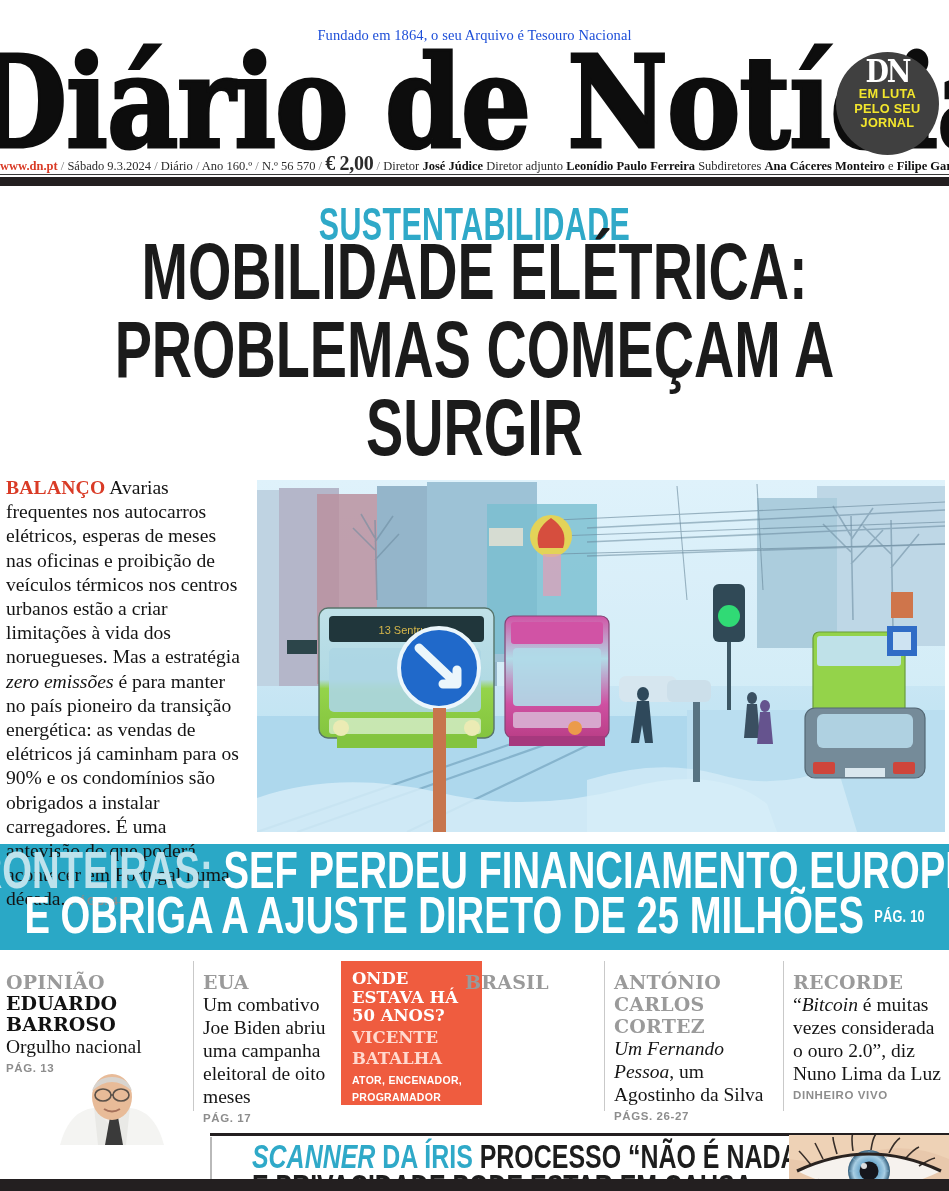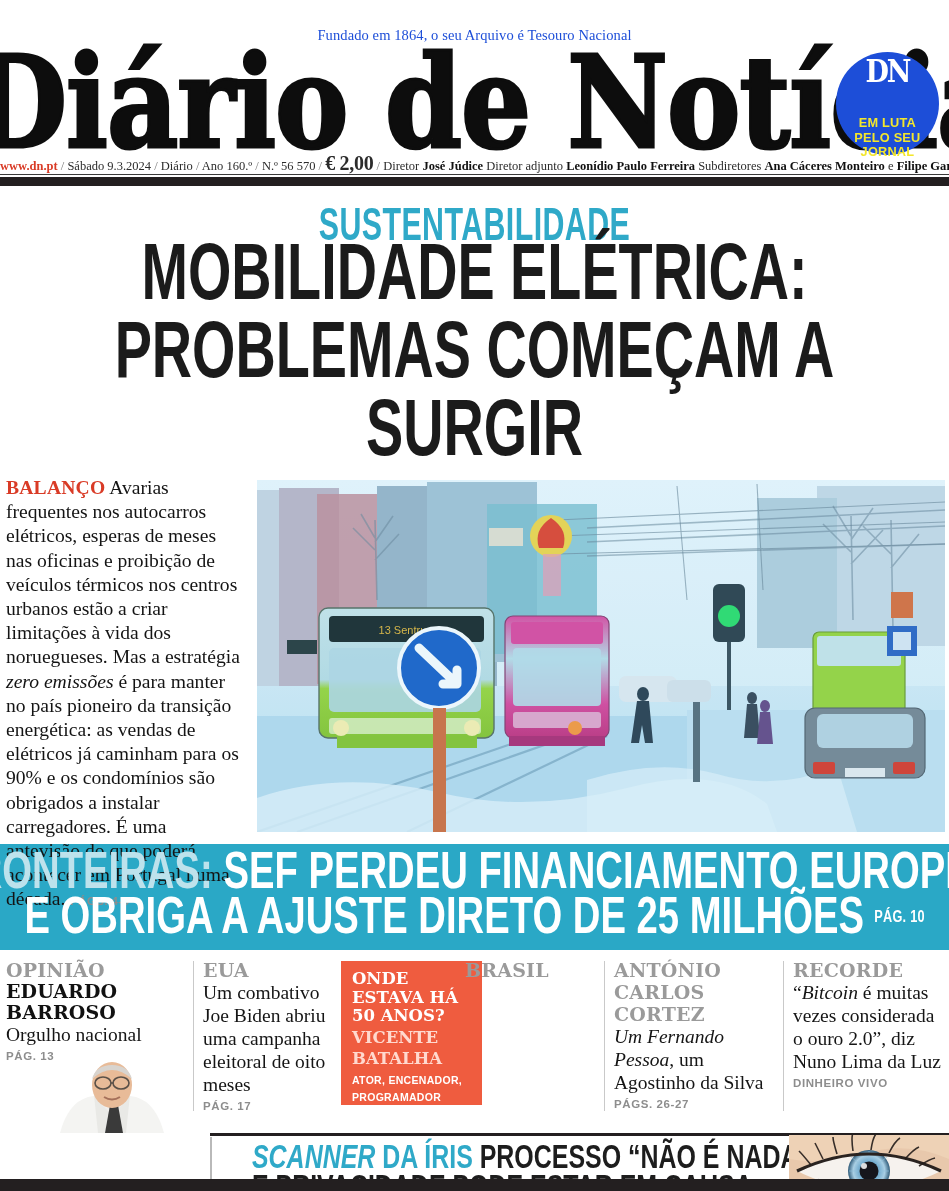--- a/index.html
+++ b/index.html
@@ -25,24 +25,23 @@
     line-height:104px;
     letter-spacing:-1px;
     color:#0d0d0d;
     transform:scaleX(1.06) scaleY(1.22);
     transform-origin:center top;
     -webkit-text-stroke:2.6px #0d0d0d;
     white-space:nowrap;
   }
   .luta-badge {
     position:absolute; right:10px; top:6px; width:103px; height:103px;
-    border-radius:50%; background:#1d4ed8; z-index:5;
+    border-radius:50%; background:#404040; z-index:5;
     display:flex; flex-direction:column; align-items:center; justify-content:flex-start;
     padding-top:6px;
-    gap:29px;
   }
   .luta-dn {
     font-family:"DejaVu Serif", serif; font-weight:700; font-size:27px;
     color:#ffffff; line-height:28px; letter-spacing:-2px;
     transform:scaleY(1.15);
   }
   .luta-lines {
     margin-top:1px; text-align:center; color:#f3e62c;
     font-family:"Liberation Sans", sans-serif; font-weight:700;
     font-size:12.5px; line-height:14.5px; letter-spacing:.2px;
@@ -117,21 +116,21 @@
   .banner .lead-word { color:#bde2ec; }
   .banner .bpag {
     font-size:15px; color:#ffffff; vertical-align:middle;
     letter-spacing:.3px; padding-left:12px;
     display:inline-block; transform:translateY(-4px);
   }
 
   
   .cols { position:relative; margin-top:9px; height:170px; }
   .col {
-    position:absolute; top:0; height:170px;
+    position:absolute; top:12px; height:170px;
     font-family:"Liberation Serif", serif;
   }
   .col .cat {
     font-family:"DejaVu Serif", serif; font-weight:700;
     font-size:19px; line-height:22px; color:#9a9a9a; letter-spacing:.2px;
   }
   .col .name {
     font-family:"DejaVu Serif", serif; font-weight:700;
     font-size:19px; line-height:21px; color:#111; letter-spacing:.1px;
   }

